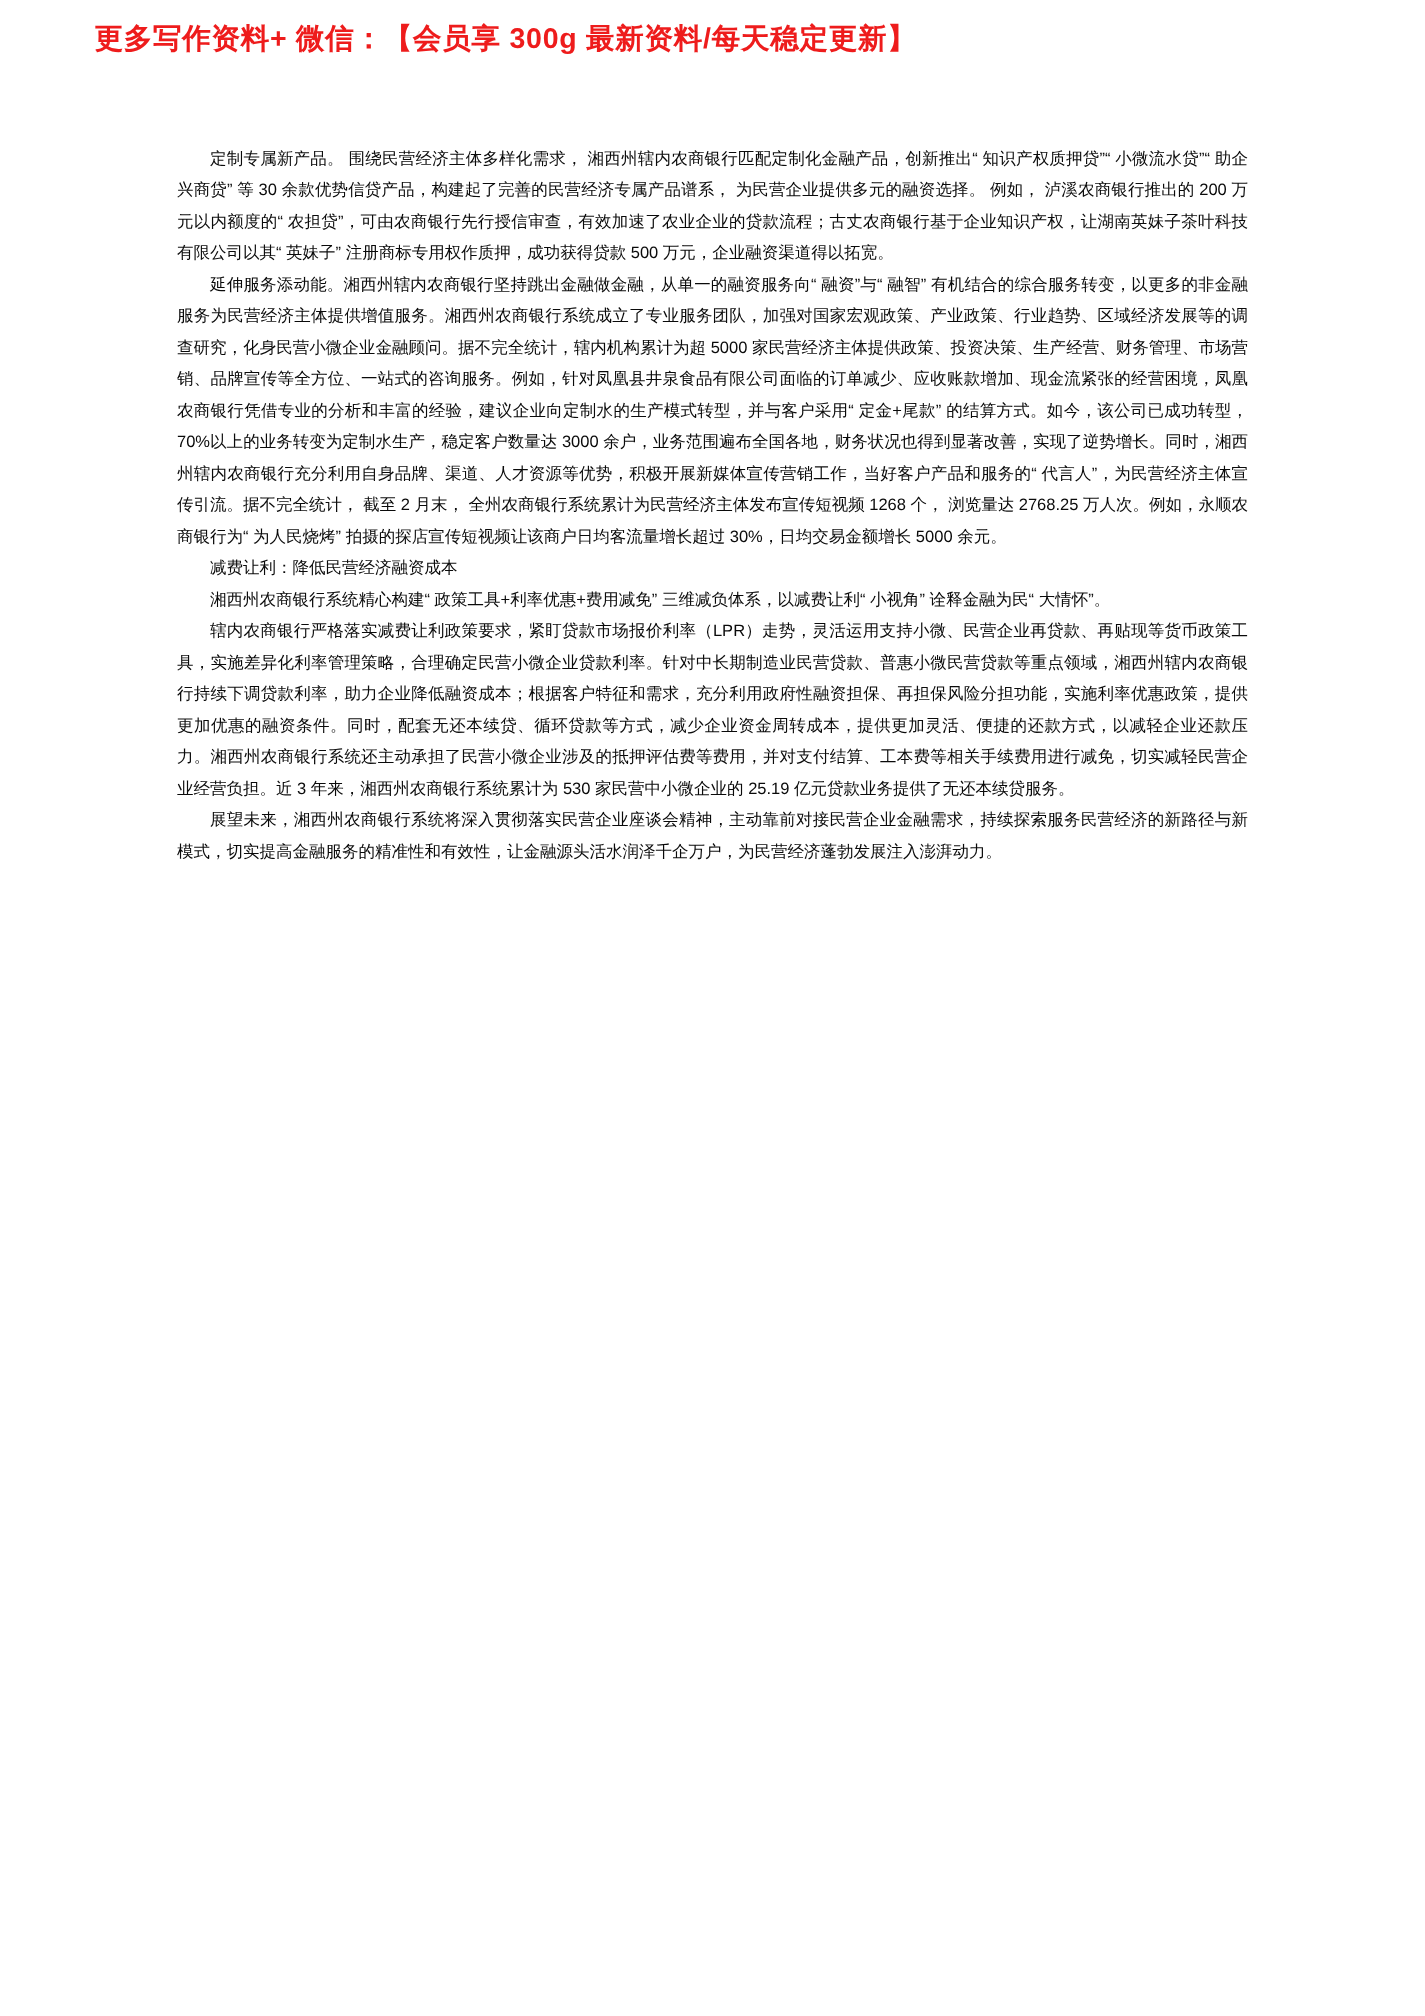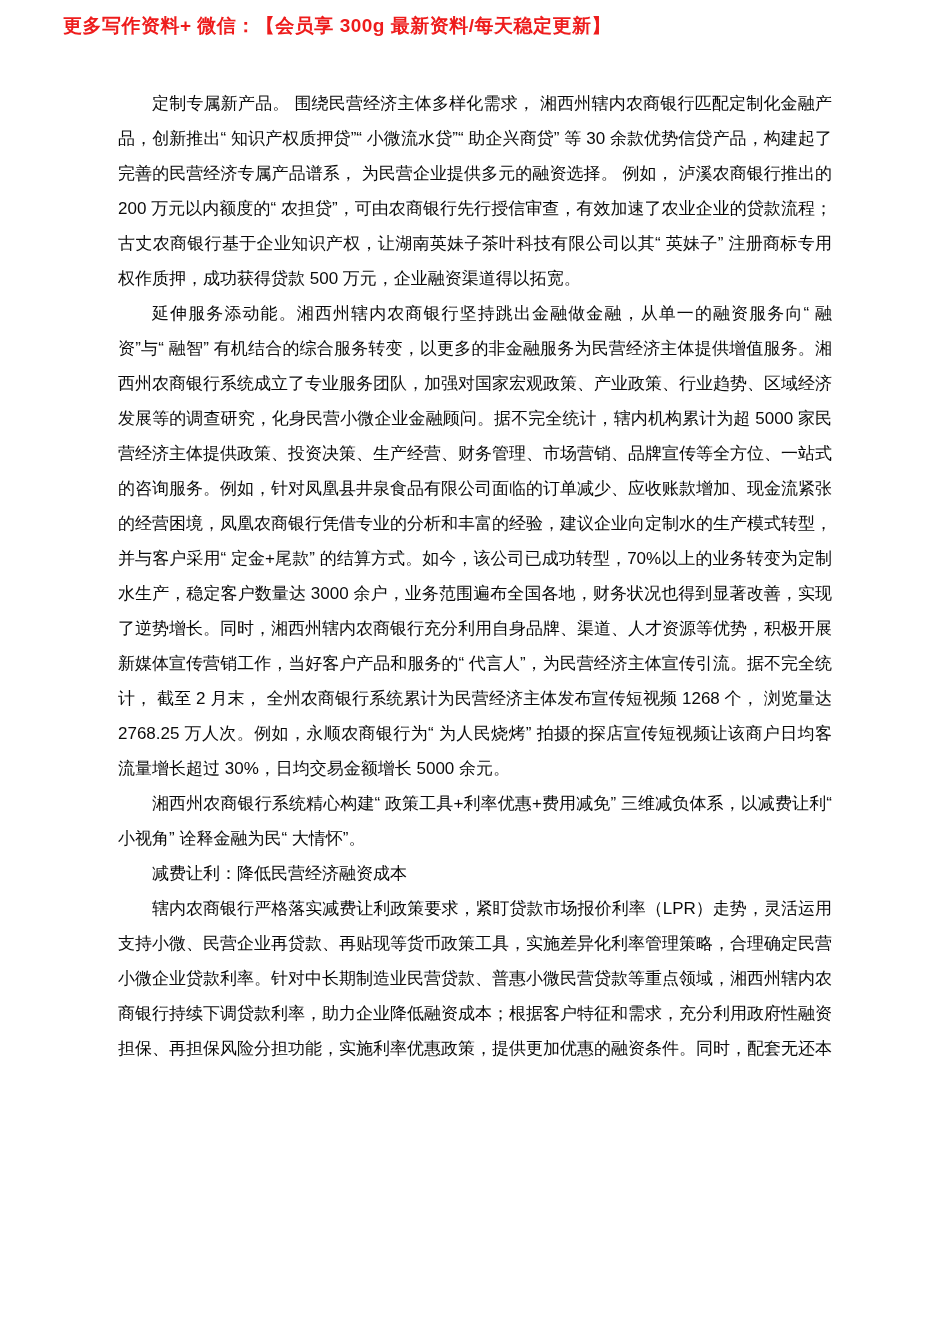--- a/index.html
+++ b/index.html
@@ -12,24 +12,24 @@
   }
   .promo{
     position:absolute;left:63px;top:13px;
     width:620px;
     color:#ee1c1c;
     font-size:19px;font-weight:bold;
     letter-spacing:0.5px;
     white-space:nowrap;
   }
   .body-text{
-    position:absolute;left:118px;top:86px;
+    position:absolute;left:118px;top:96px;
     width:714px;
     color:#0a0a0a;
-    font-size:17px;line-height:35px;
+    font-size:11px;line-height:21px;
     text-align:justify;
   }
   .body-text p{
     margin:0;padding:0;
     text-indent:2em;
   }
   .page-number{
     position:absolute;left:714px;top:1131px;
     font-size:15px;color:#6d28d9;
     white-space:nowrap;
@@ -65,23 +65,24 @@
 </head>
 <body>
 
 <div id="page">
 
   <div class="promo">更多写作资料+ 微信：【会员享 300g 最新资料/每天稳定更新】</div>
 
   <div class="body-text">
     <p>定制专属新产品。 围绕民营经济主体多样化需求， 湘西州辖内农商银行匹配定制化金融产品，创新推出“ 知识产权质押贷”“ 小微流水贷”“ 助企兴商贷” 等 30 余款优势信贷产品，构建起了完善的民营经济专属产品谱系， 为民营企业提供多元的融资选择。 例如， 泸溪农商银行推出的 200 万元以内额度的“ 农担贷”，可由农商银行先行授信审查，有效加速了农业企业的贷款流程；古丈农商银行基于企业知识产权，让湖南英妹子茶叶科技有限公司以其“ 英妹子” 注册商标专用权作质押，成功获得贷款 500 万元，企业融资渠道得以拓宽。</p>
     <p>延伸服务添动能。湘西州辖内农商银行坚持跳出金融做金融，从单一的融资服务向“ 融资”与“ 融智” 有机结合的综合服务转变，以更多的非金融服务为民营经济主体提供增值服务。湘西州农商银行系统成立了专业服务团队，加强对国家宏观政策、产业政策、行业趋势、区域经济发展等的调查研究，化身民营小微企业金融顾问。据不完全统计，辖内机构累计为超 5000 家民营经济主体提供政策、投资决策、生产经营、财务管理、市场营销、品牌宣传等全方位、一站式的咨询服务。例如，针对凤凰县井泉食品有限公司面临的订单减少、应收账款增加、现金流紧张的经营困境，凤凰农商银行凭借专业的分析和丰富的经验，建议企业向定制水的生产模式转型，并与客户采用“ 定金+尾款” 的结算方式。如今，该公司已成功转型，70%以上的业务转变为定制水生产，稳定客户数量达 3000 余户，业务范围遍布全国各地，财务状况也得到显著改善，实现了逆势增长。同时，湘西州辖内农商银行充分利用自身品牌、渠道、人才资源等优势，积极开展新媒体宣传营销工作，当好客户产品和服务的“ 代言人”，为民营经济主体宣传引流。据不完全统计， 截至 2 月末， 全州农商银行系统累计为民营经济主体发布宣传短视频 1268 个， 浏览量达 2768.25 万人次。例如，永顺农商银行为“ 为人民烧烤” 拍摄的探店宣传短视频让该商户日均客流量增长超过 30%，日均交易金额增长 5000 余元。</p>
+    <p>减费让利：降低民营经济融资成本</p>
     <p>湘西州农商银行系统精心构建“ 政策工具+利率优惠+费用减免” 三维减负体系，以减费让利“ 小视角” 诠释金融为民“ 大情怀”。</p>
-    <p>减费让利：降低民营经济融资成本</p>
     <p>辖内农商银行严格落实减费让利政策要求，紧盯贷款市场报价利率（LPR）走势，灵活运用支持小微、民营企业再贷款、再贴现等货币政策工具，实施差异化利率管理策略，合理确定民营小微企业贷款利率。针对中长期制造业民营贷款、普惠小微民营贷款等重点领域，湘西州辖内农商银行持续下调贷款利率，助力企业降低融资成本；根据客户特征和需求，充分利用政府性融资担保、再担保风险分担功能，实施利率优惠政策，提供更加优惠的融资条件。同时，配套无还本续贷、循环贷款等方式，减少企业资金周转成本，提供更加灵活、便捷的还款方式，以减轻企业还款压力。湘西州农商银行系统还主动承担了民营小微企业涉及的抵押评估费等费用，并对支付结算、工本费等相关手续费用进行减免，切实减轻民营企业经营负担。近 3 年来，湘西州农商银行系统累计为 530 家民营中小微企业的 25.19 亿元贷款业务提供了无还本续贷服务。</p>
+    <p>展望未来，湘西州农商银行系统将深入贯彻落实民营企业座谈会精神，主动靠前对接民营企业金融需求，持续探索服务民营经济的新路径与新模式，切实提高金融服务的精准性和有效性，让金融源头活水润泽千企万户，为民营经济蓬勃发展注入澎湃动力。</p>
   </div>
 
   <div class="page-number">第 2 页 共 2 页</div>
 
   <div class="library-mark">灼灼文库</div>
 
   <div class="footer-rule"></div>
 
   <div class="cnki-footer">
     <span class="site-name">中国知网</span><span class="site-url">https://www.cnki.net</span>

